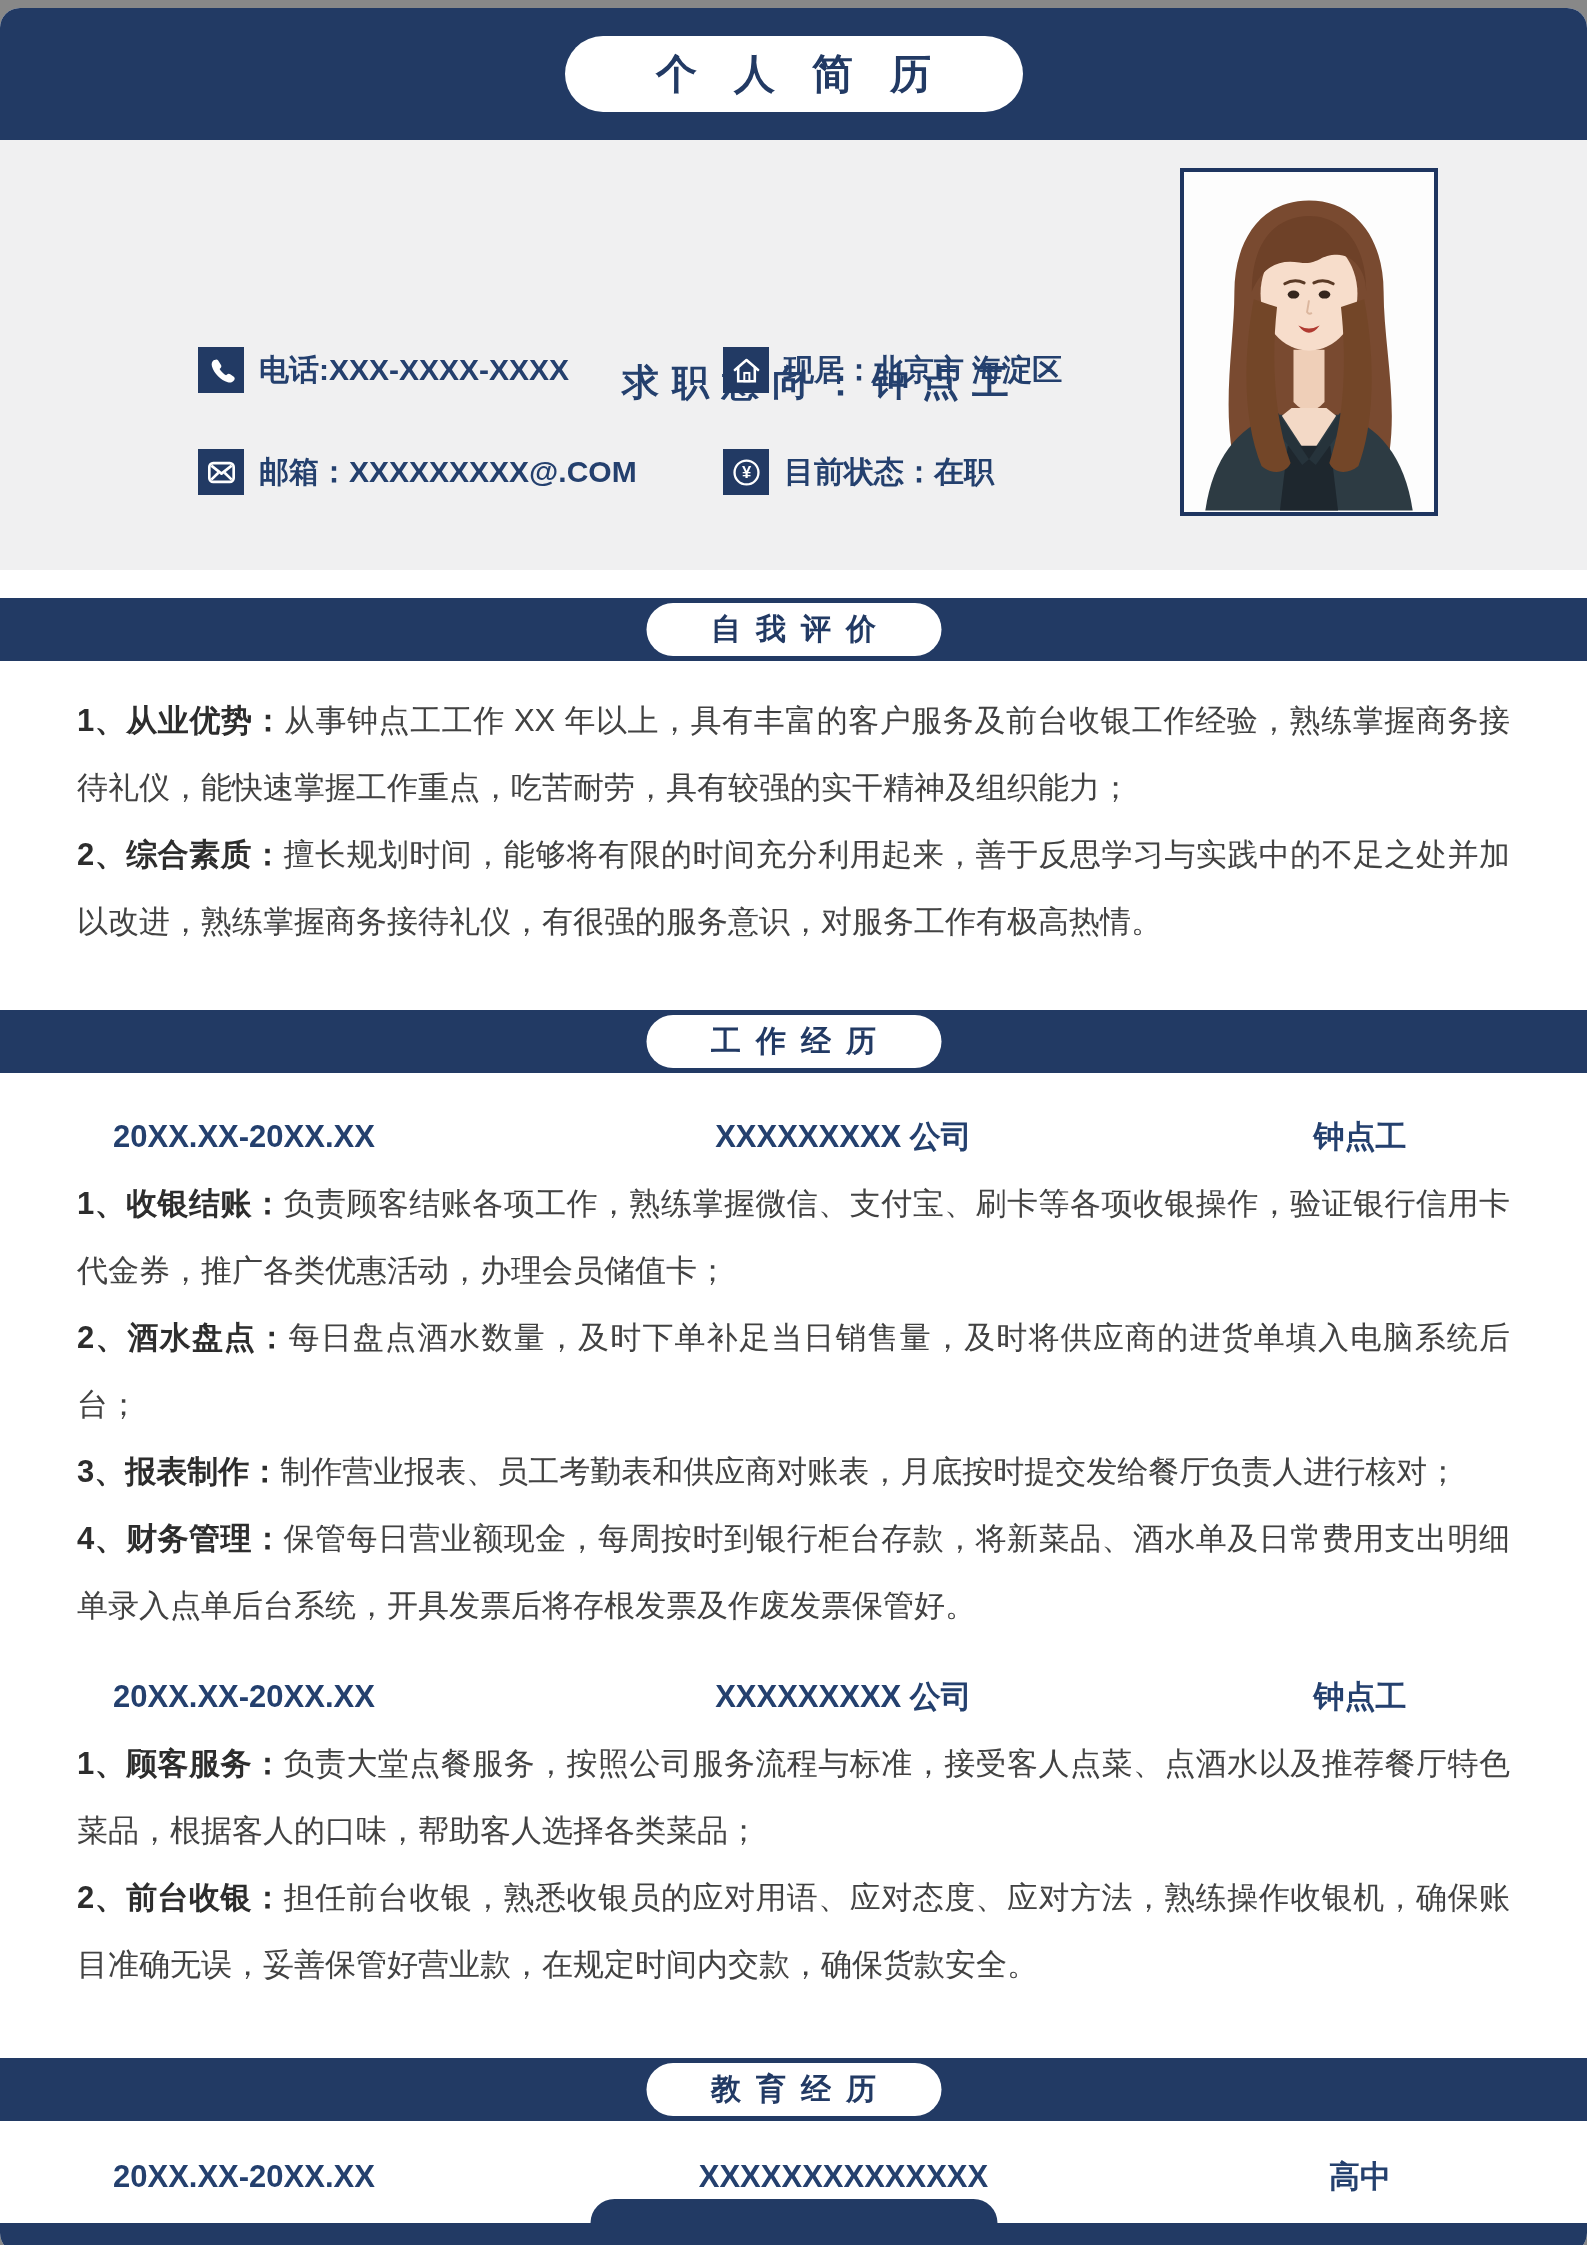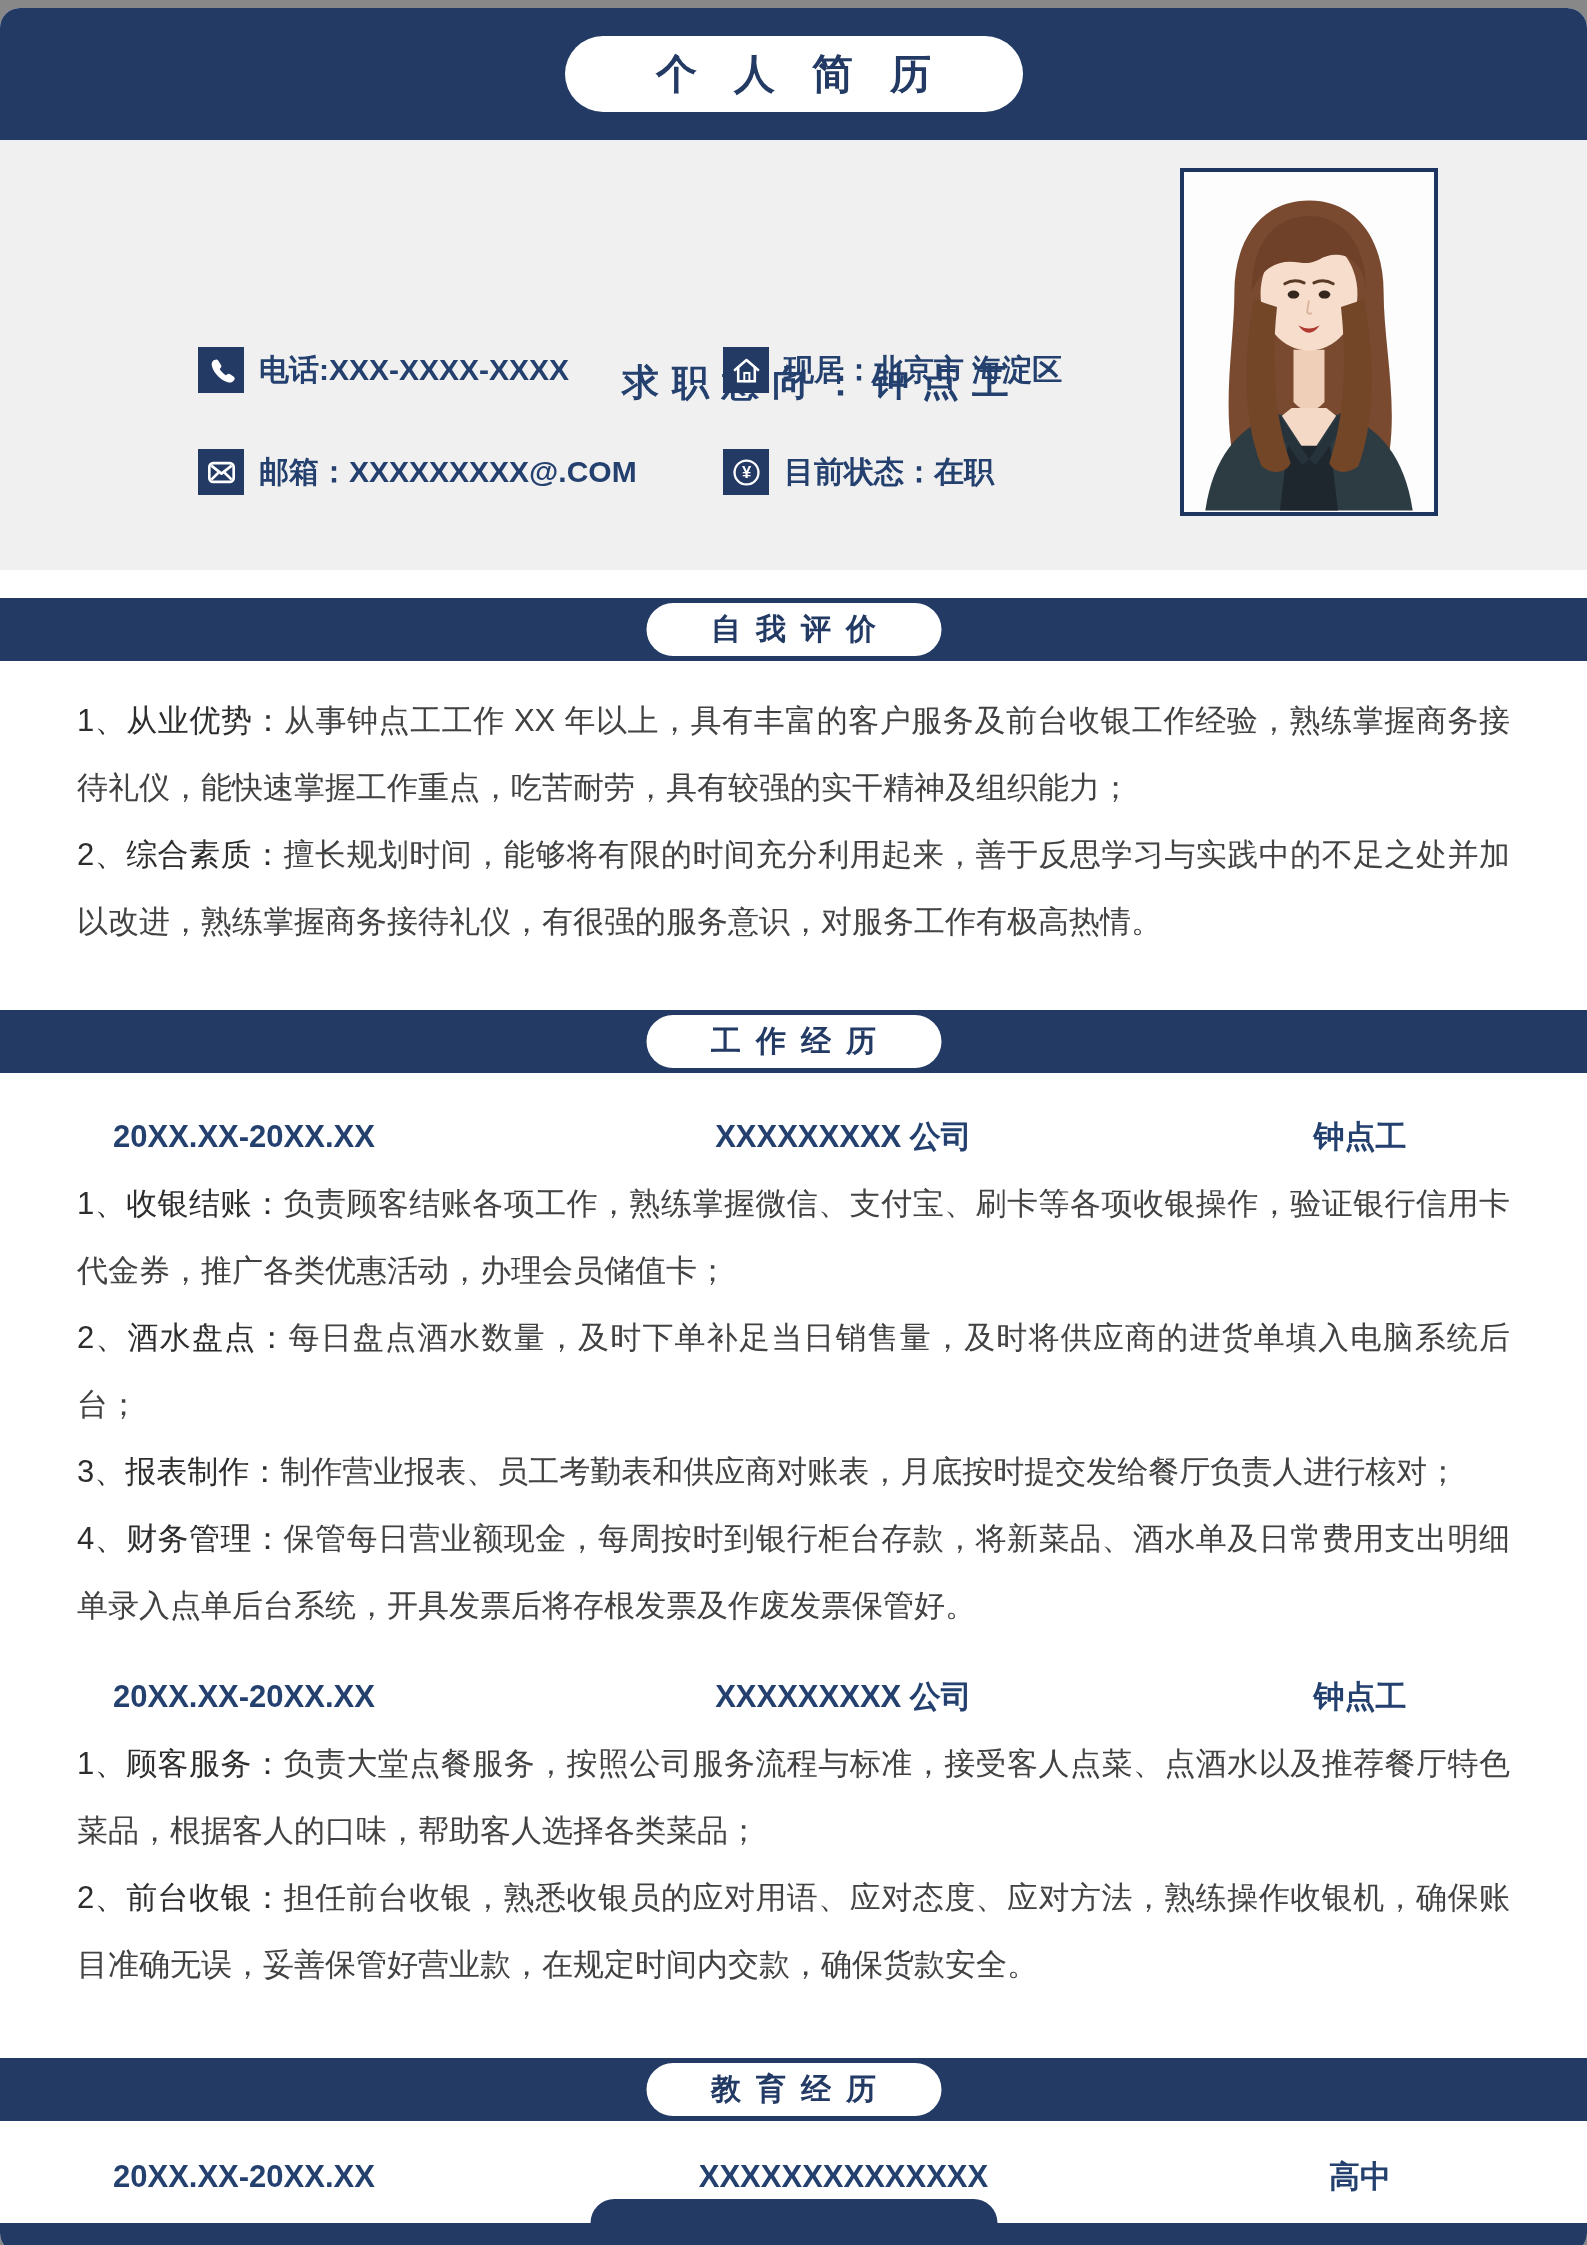--- a/index.html
+++ b/index.html
@@ -61,21 +61,21 @@
   .section-pill{
     position:absolute;left:50%;top:5px;transform:translateX(-50%);
     height:53px;min-width:295px;background:#fff;border-radius:27px;
     display:flex;align-items:center;justify-content:center;
     font-size:30px;font-weight:bold;color:var(--navy);
     letter-spacing:15px;padding:0 30px 0 45px;
   }
   
   .section-body{padding:26px 77px 0 77px;font-size:31px;line-height:67px;color:var(--body-text);}
   .section-body p{margin:0;text-align:justify;}
-  .lead{font-weight:normal;color:var(--lead-text);}
+  .lead{font-weight:bold;color:var(--lead-text);}
   .self-eval-body{padding-bottom:55px;}
   .work-body{padding-top:30px;padding-bottom:60px;}
   .entry + .entry{margin-top:24px;}
   .row3{
     display:grid;grid-template-columns:400px 1fr 300px;
     font-size:31px;font-weight:bold;color:var(--navy-text);line-height:67px;
   }
   .row3 .period{padding-left:36px;white-space:nowrap;}
   .row3 .company, .row3 .middle{text-align:center;white-space:nowrap;}
   .row3 .position, .row3 .right{text-align:center;white-space:nowrap;}

